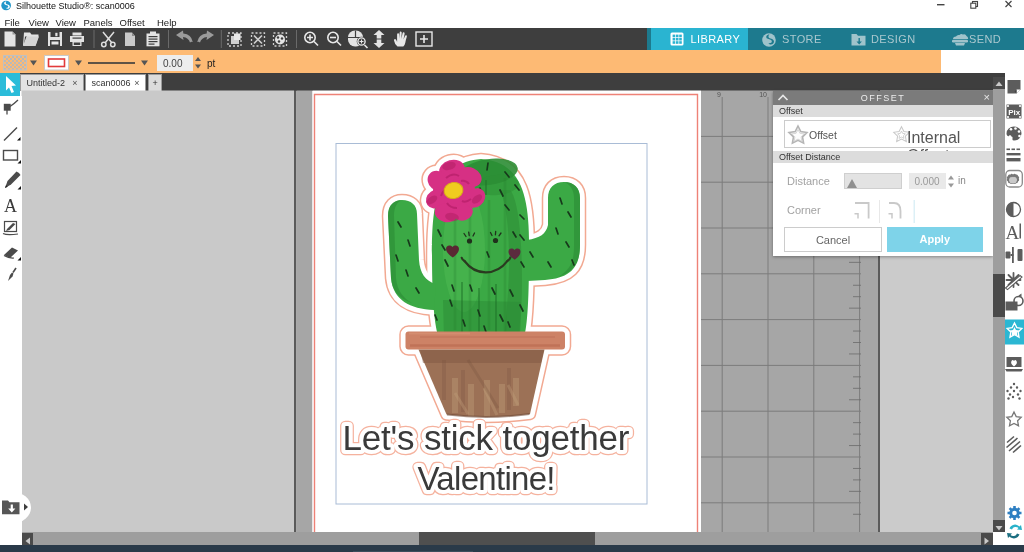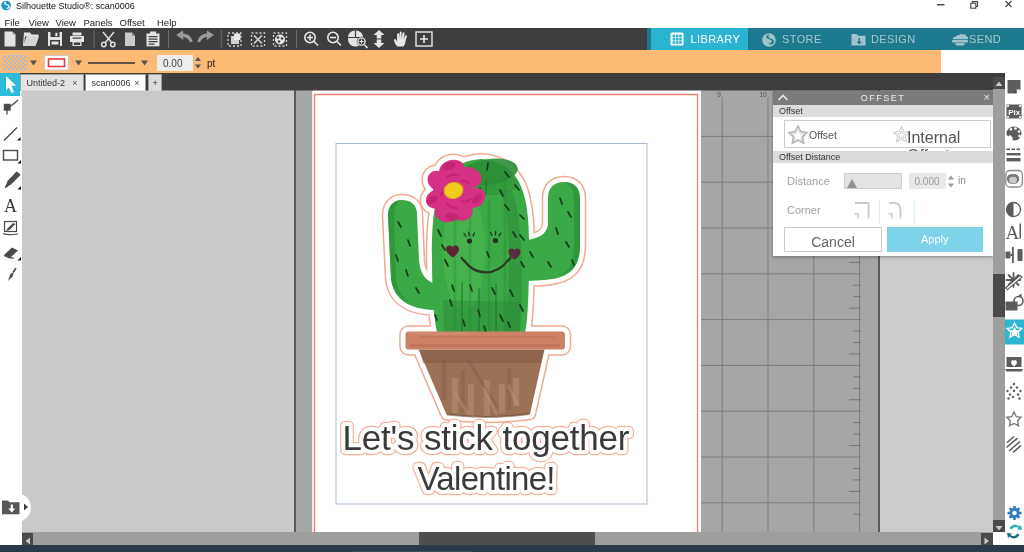--- a/index.html
+++ b/index.html
@@ -515,22 +515,22 @@
 <svg class="a" style="left:77px;top:108px" width="72" height="26" viewBox="0 0 72 26">
 <g stroke="#c9c9c9" stroke-width="1.8" fill="none">
 <path d="M5,4 H18.6 V19.5"></path>
 <path d="M4.5,14.8 H8 M8,14 v5.5" stroke-width="1.5"></path>
 <path d="M39,4 h5 Q50.5,4 50.5,12 V19.5"></path>
 <path d="M38.5,14.8 H42 M42,14 v5.5" stroke-width="1.5"></path>
 </g>
 <path d="M29.5,1 V24" stroke="#e8e8e8" stroke-width="1"></path>
 <path d="M64.2,1 V24" stroke="#d4ecf4" stroke-width="1.2"></path>
 </svg>
-<div class="a" style="left:11px;top:136px;width:98px;height:25.5px;border:1px solid #ccc;background:#fff;text-align:center;font-size:14px;color:#666;padding-top:6px">Cancel</div>
-<div class="a" style="left:113.5px;top:136px;width:96.5px;height:25.5px;background:#7ed3e9;text-align:center;font-size:11px;color:#fff;font-weight:normal;padding-top:6px">Apply</div>
+<div class="a" style="left:11px;top:136px;width:98px;height:25.5px;border:1px solid #ccc;background:#fff;text-align:center;font-size:11px;color:#666;padding-top:6px">Cancel</div>
+<div class="a" style="left:113.5px;top:136px;width:96.5px;height:25.5px;background:#7ed3e9;text-align:center;font-size:11px;color:#fff;font-weight:bold;padding-top:6px">Apply</div>
 </div>
 
 <div class="a" style="left:993px;top:76.5px;width:12px;height:12.5px;background:#4a4a4a;z-index:26"><svg width="12" height="12.5">
       <path d="M2.5,8 l3.5,-4.5 3.5,4.5 Z" fill="#c9c9c9"></path>
     </svg></div>
 <div class="a" style="left:993px;top:89px;width:12px;height:431px;background:#9e9e9e;z-index:26"></div>
 <div class="a" style="left:993px;top:273.5px;width:12px;height:43px;background:#4a4a4a;z-index:27"></div>
 <div class="a" style="left:993px;top:520px;width:12px;height:12px;background:#4a4a4a;z-index:27"><svg width="12" height="12">
       <path d="M2.5,4 l3.5,4.5 3.5,-4.5 Z" fill="#c9c9c9"></path>
     </svg></div>

